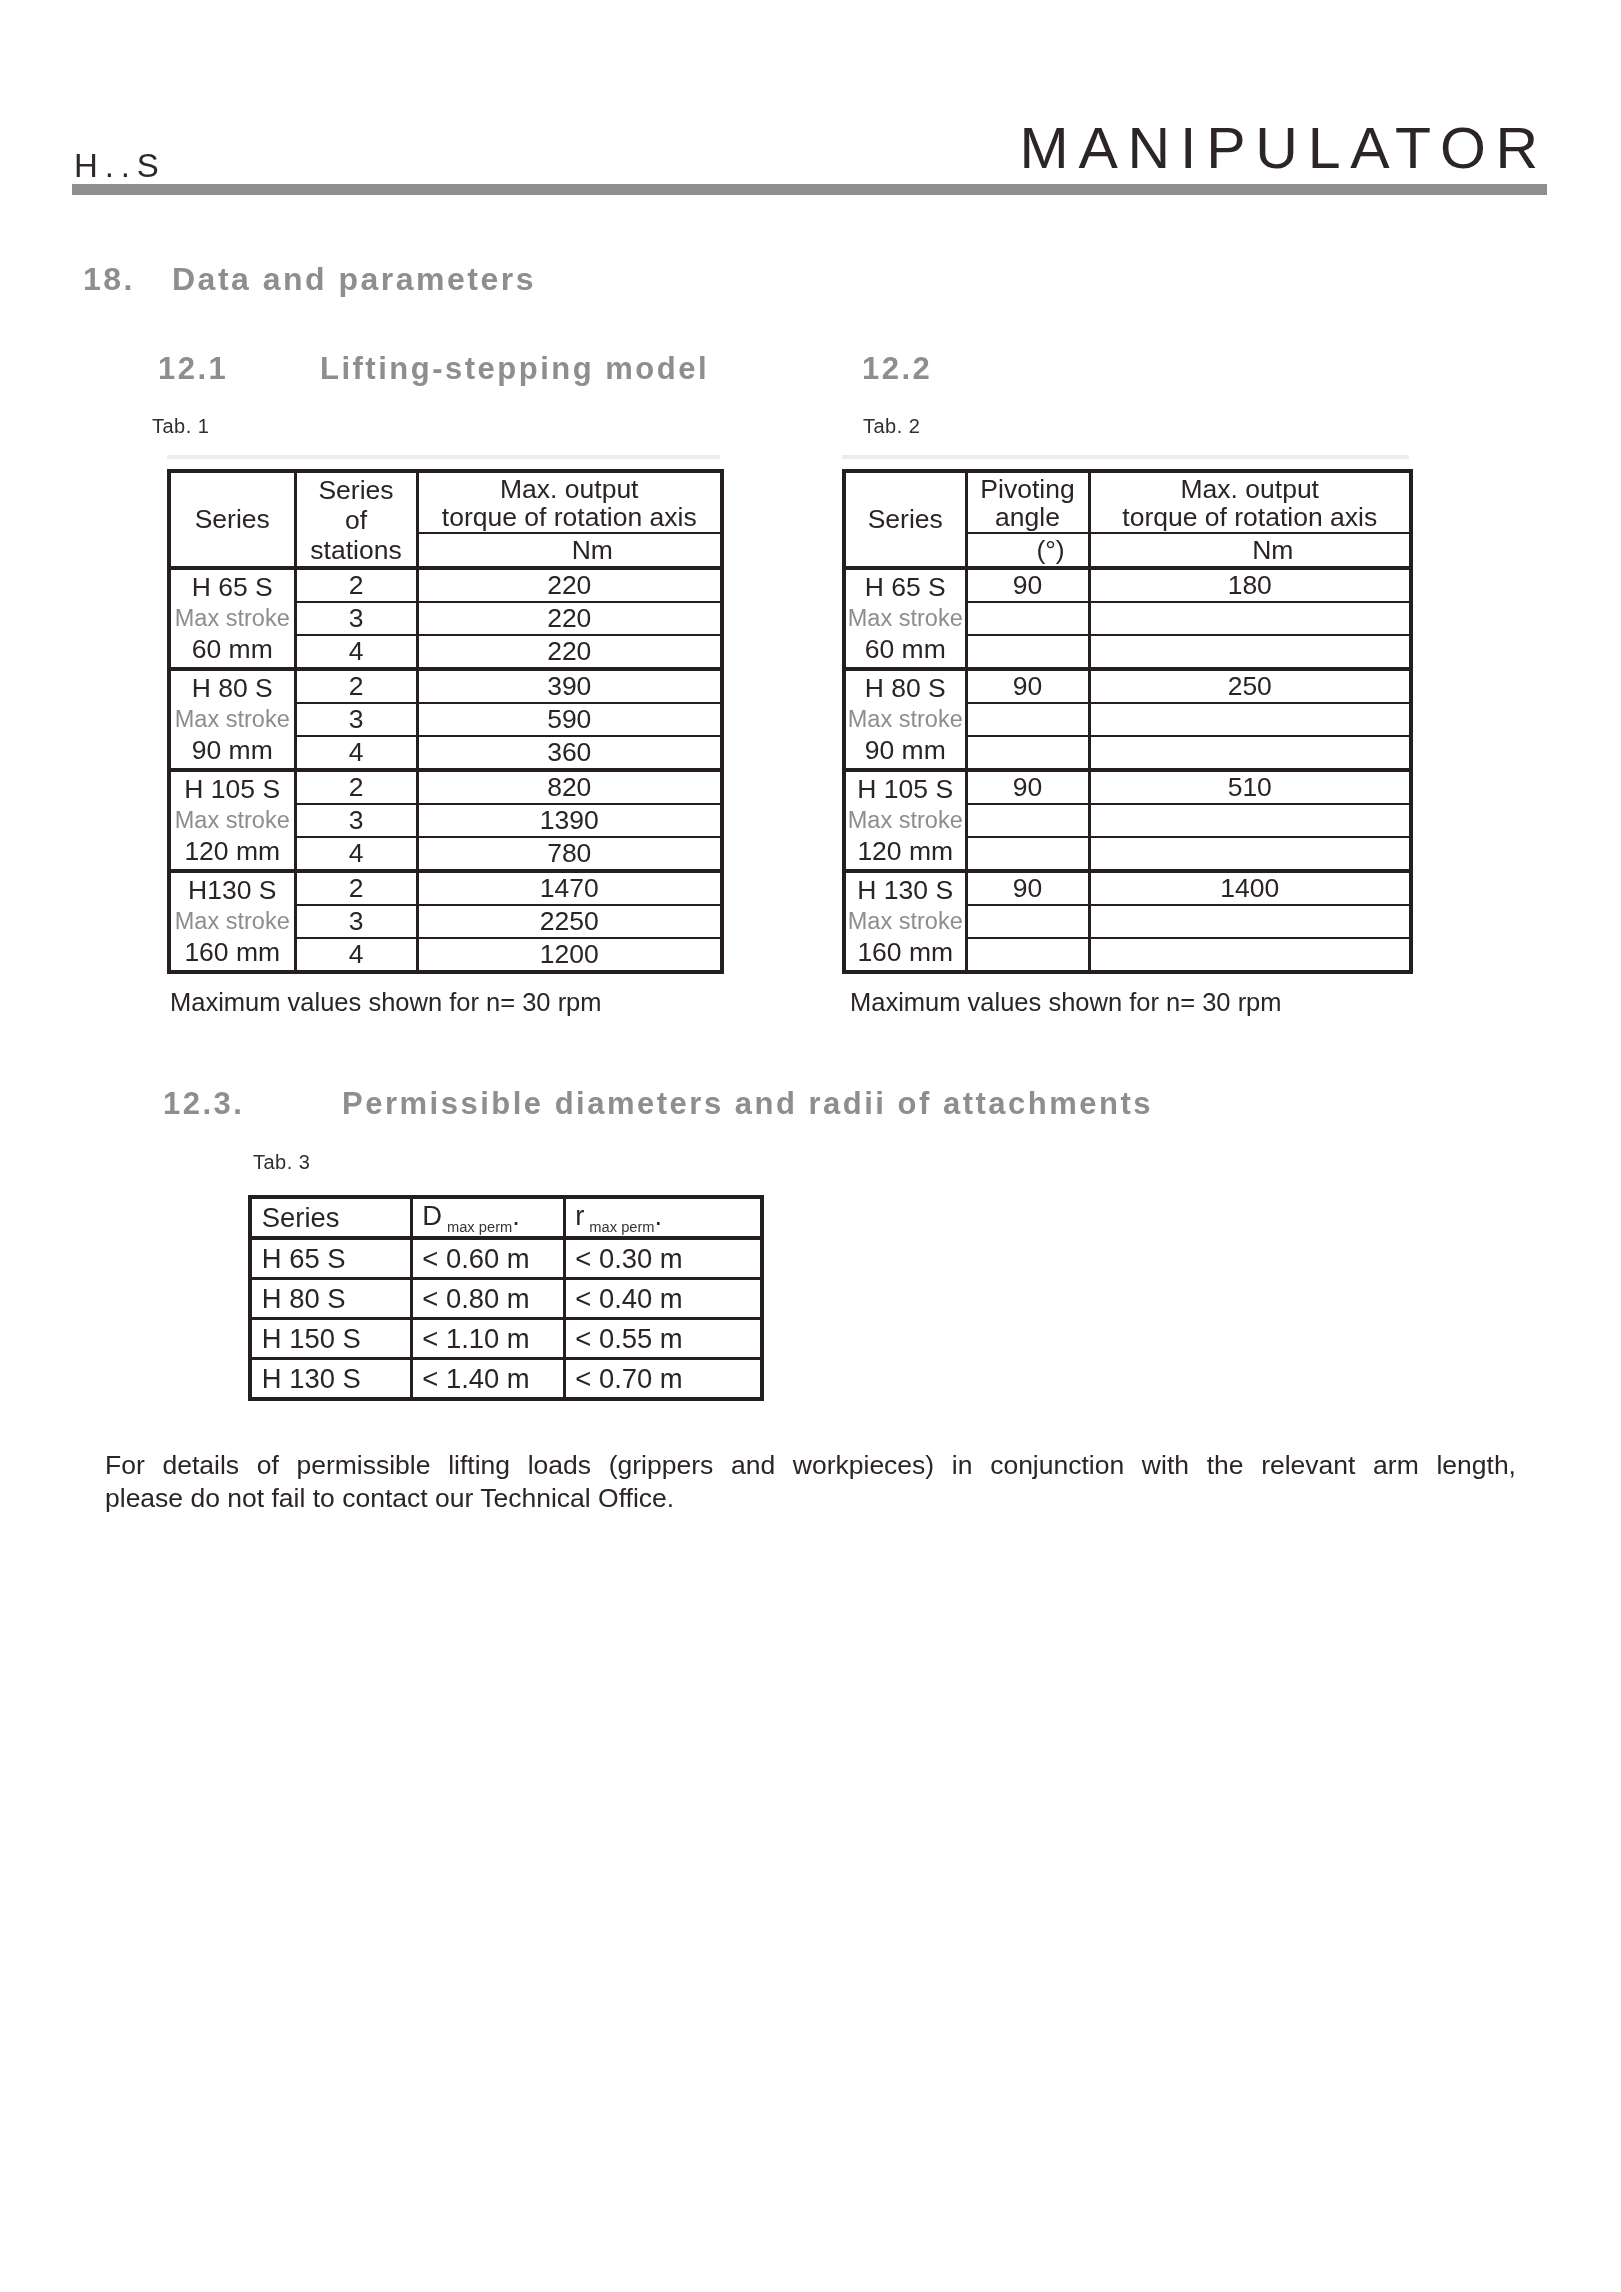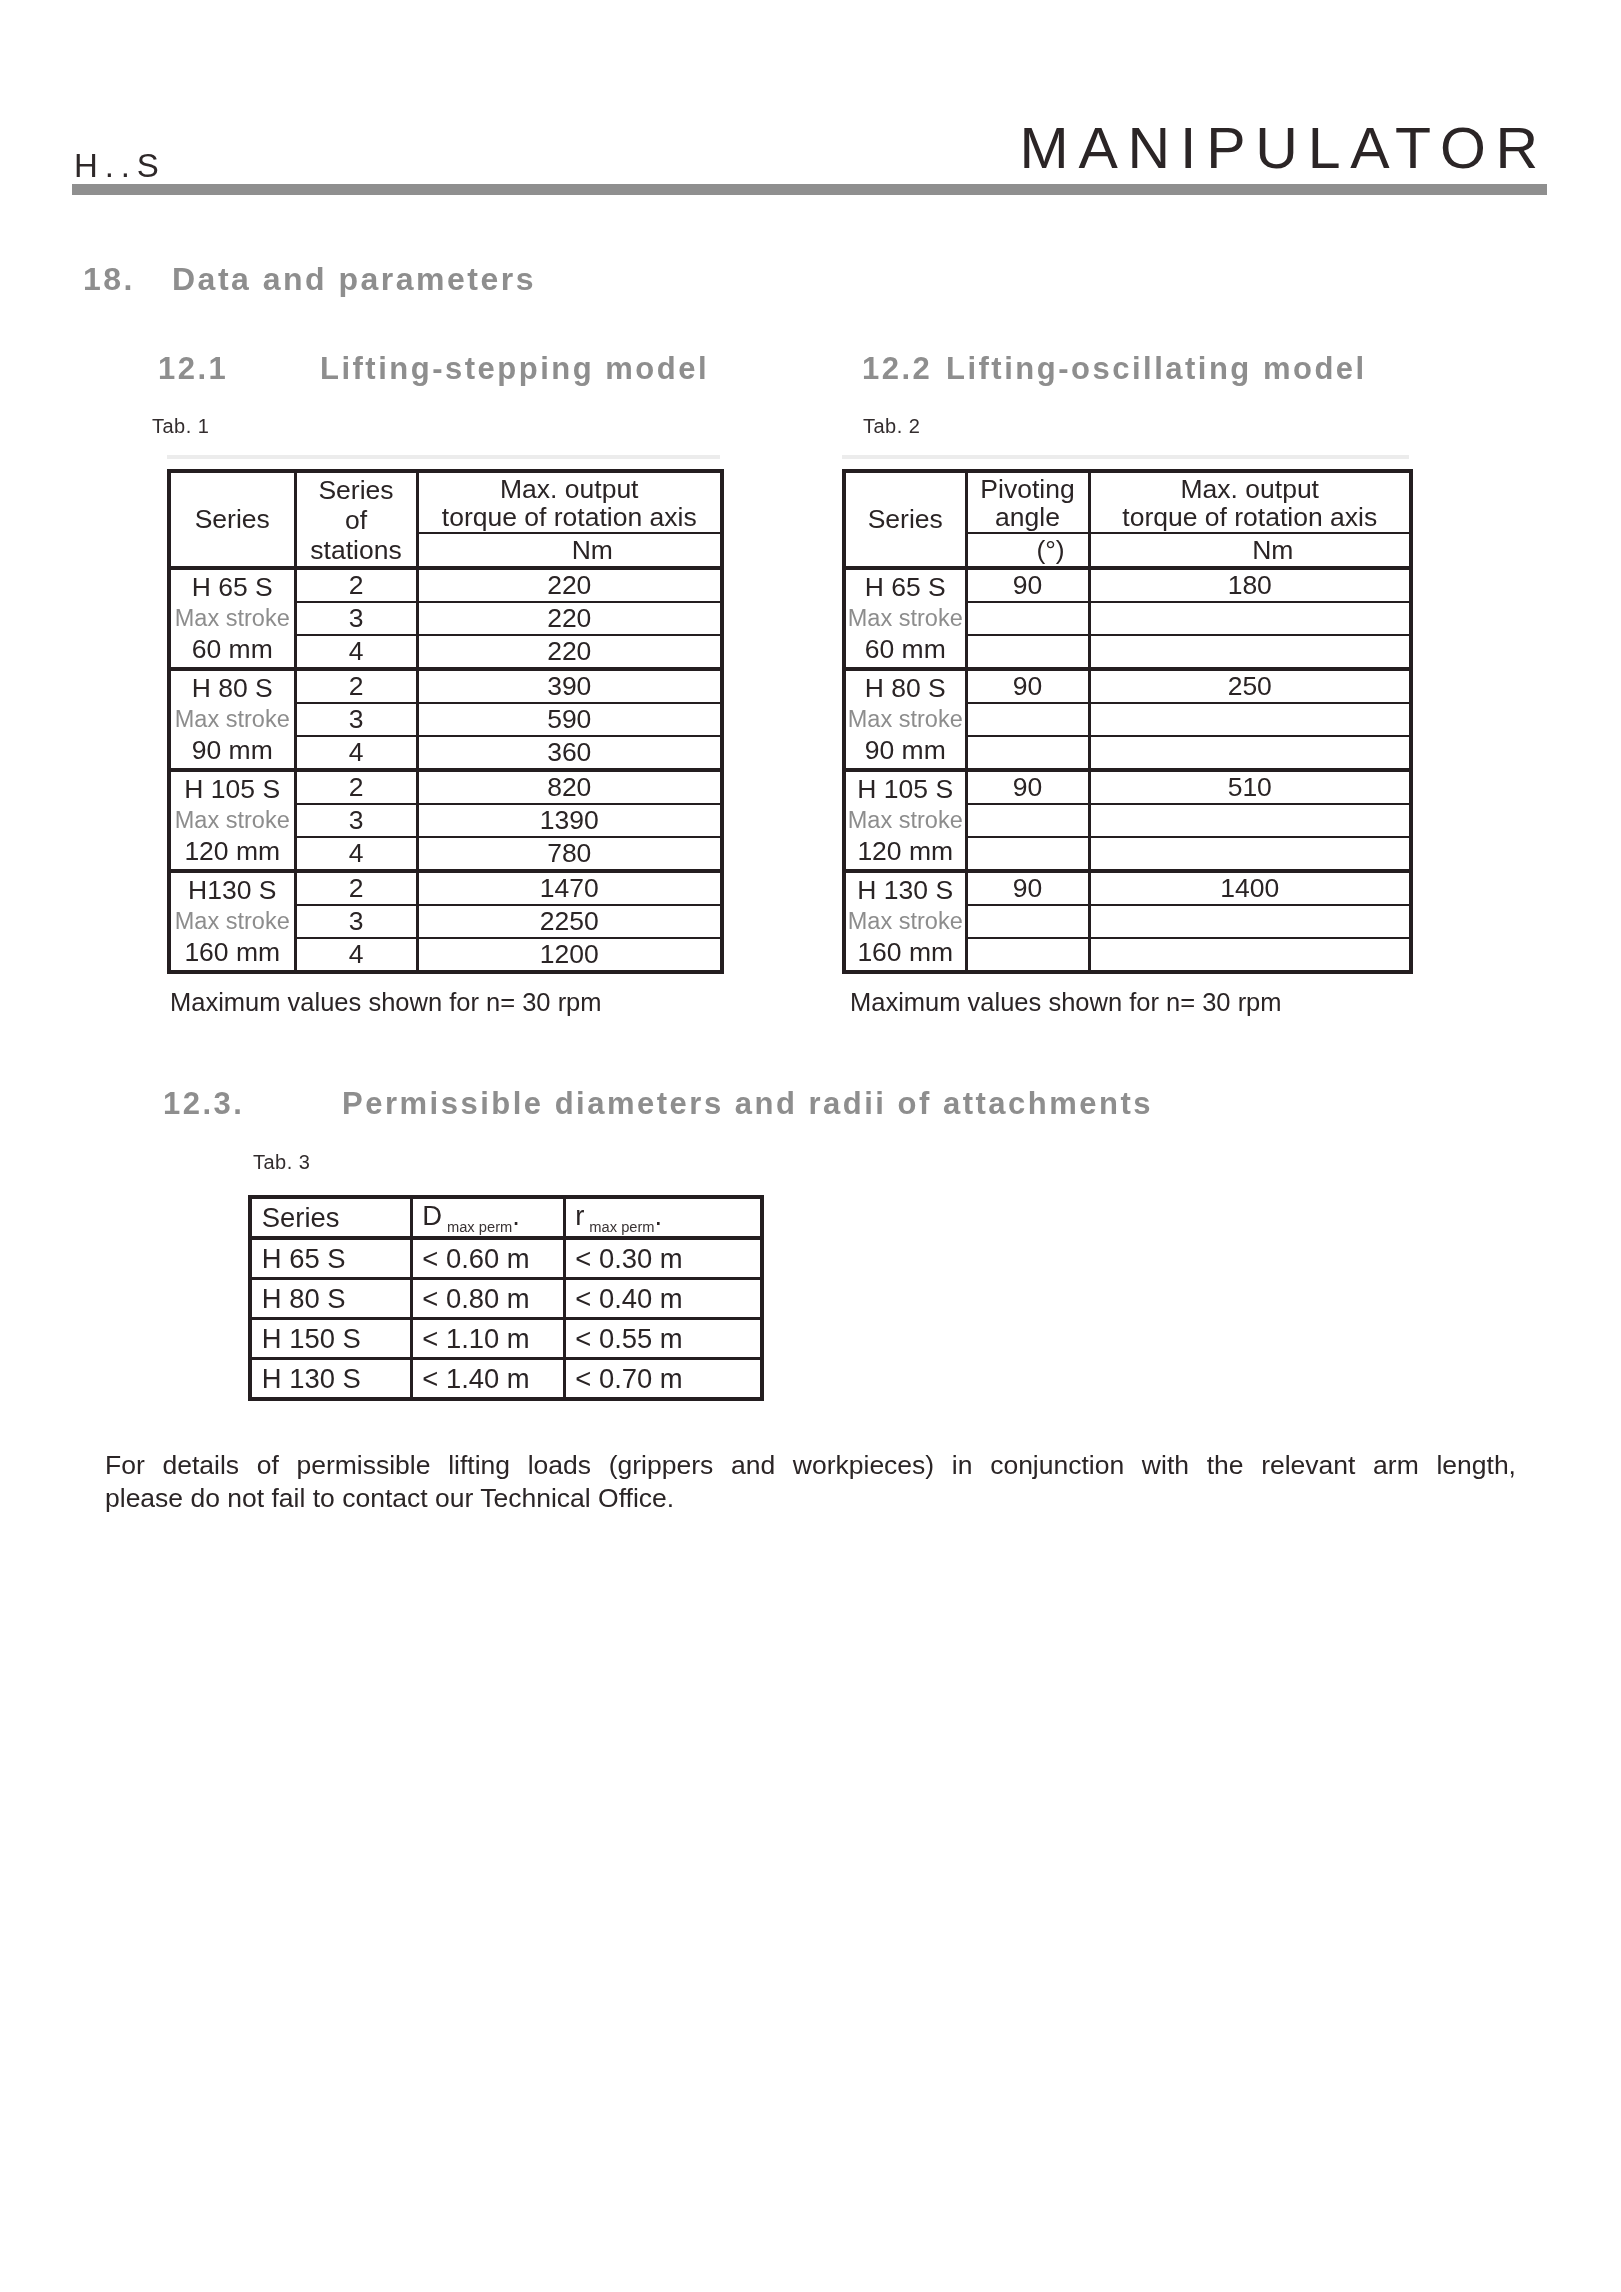--- a/index.html
+++ b/index.html
@@ -72,21 +72,20 @@
   <div class="abs hdr-brand">MANIPULATOR</div>
   <div class="abs hdr-rule"></div>
 
   <div class="abs ghead h12">
     <span class="hnum">18.</span><span>Data and parameters</span>
   </div>
 
   <div class="abs ghead sub h121n">12.1</div>
   <div class="abs ghead sub h121t">Lifting-stepping model</div>
   <div class="abs ghead sub h122n">12.2</div>
-  <div class="abs ghead sub h122t">Lifting-oscillating model</div>
 
   <div class="abs tablabel" style="left:152px;top:415px;">Tab. 1</div>
   <div class="abs tablabel" style="left:863px;top:415px;">Tab. 2</div>
 
   <div class="abs preband" style="left:167px;top:455px;width:553px;"></div>
   <div class="abs preband" style="left:842px;top:455px;width:567px;"></div>
 
   <table class="dtable" style="left:167px;top:469px;width:553px;">
     <colgroup>
         <col style="width:126px">

